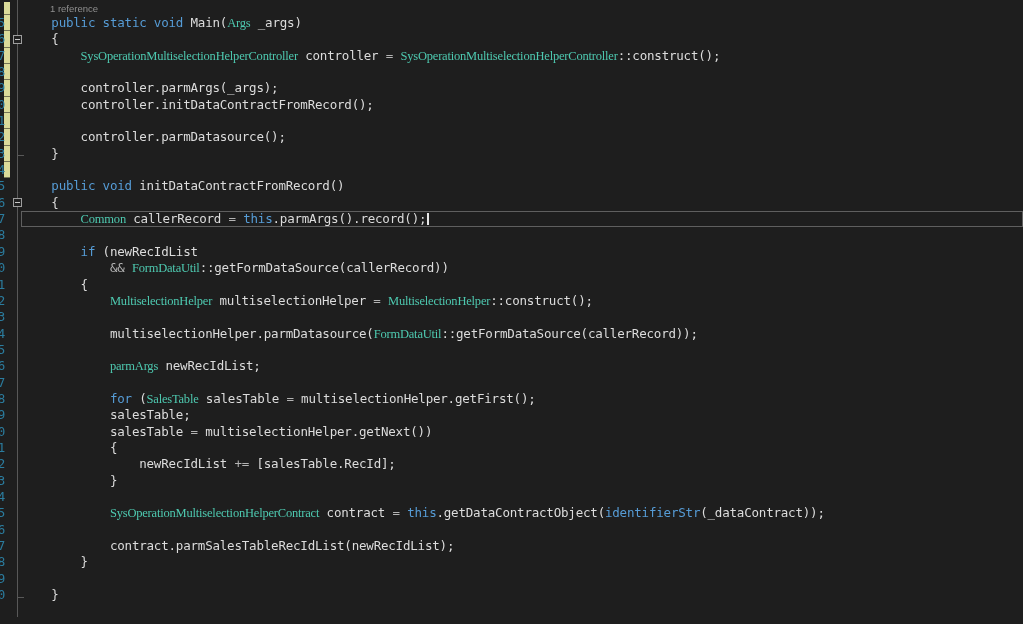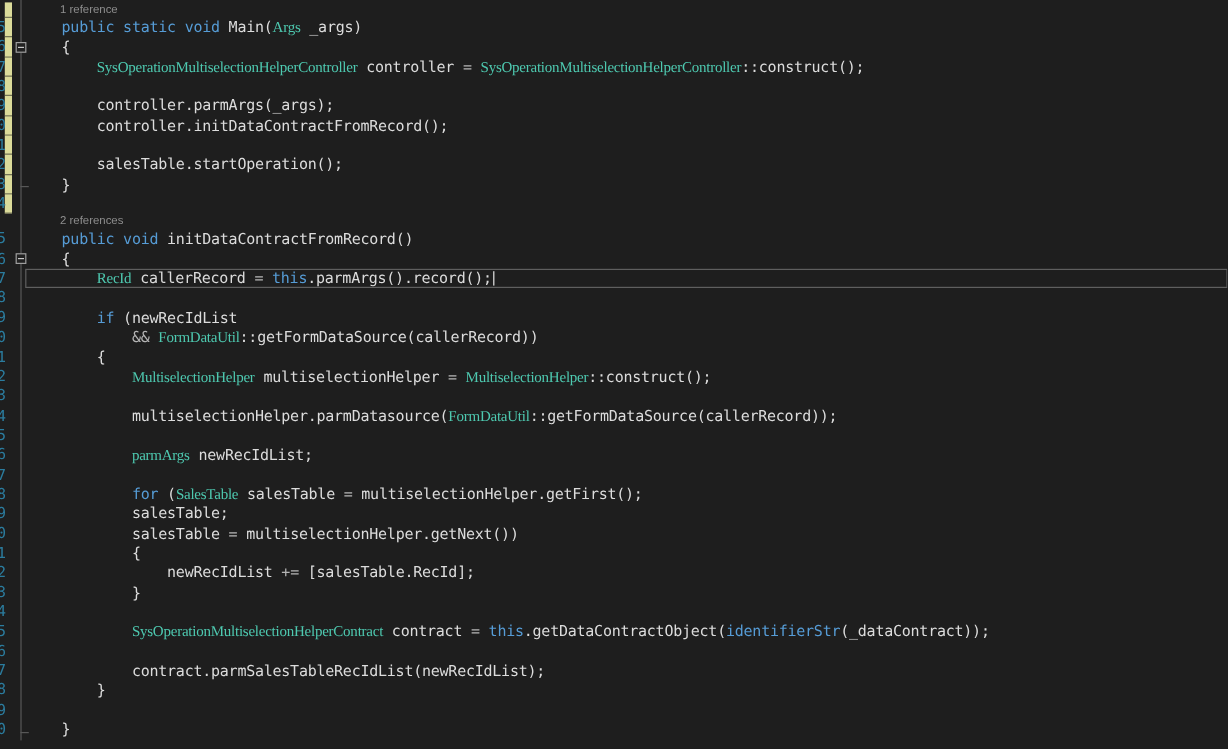--- a/index.html
+++ b/index.html
@@ -75,27 +75,26 @@
   <div id="guide-line"></div>
   <div id="code-area">
       <div class="row lens changed"><span>1 reference</span></div>
       <div class="row code-row changed"><span class="gutter">15</span><span class="codetext"><span class="tk-def">    </span><span class="tk-kw">public static void</span><span class="tk-def"> Main(</span><span class="tk-ty">Args</span><span class="tk-def"> _args)</span></span></div>
       <div class="row code-row changed"><span class="gutter">16</span><span class="codetext"><span class="tk-def">    {</span></span><span class="foldbox"></span></div>
       <div class="row code-row changed"><span class="gutter">17</span><span class="codetext"><span class="tk-def">        </span><span class="tk-ty">SysOperationMultiselectionHelperController</span><span class="tk-def"> controller </span><span class="tk-op">=</span><span class="tk-def"> </span><span class="tk-ty">SysOperationMultiselectionHelperController</span><span class="tk-def">::construct();</span></span></div>
       <div class="row code-row changed"><span class="gutter">18</span><span class="codetext"></span></div>
       <div class="row code-row changed"><span class="gutter">19</span><span class="codetext"><span class="tk-def">        controller.parmArgs(_args);</span></span></div>
       <div class="row code-row changed"><span class="gutter">20</span><span class="codetext"><span class="tk-def">        controller.initDataContractFromRecord();</span></span></div>
       <div class="row code-row changed"><span class="gutter">21</span><span class="codetext"></span></div>
-      <div class="row code-row changed"><span class="gutter">22</span><span class="codetext"><span class="tk-def">        salesTable.startOperation();</span></span></div>
+      <div class="row code-row changed"><span class="gutter">22</span><span class="codetext"><span class="tk-def">        controller.parmDatasource();</span></span></div>
       <div class="row code-row changed"><span class="gutter">23</span><span class="codetext"><span class="tk-def">    }</span></span><span class="tick"></span></div>
       <div class="row code-row changed"><span class="gutter">24</span><span class="codetext"></span></div>
-      <div class="row lens"><span>2 references</span></div>
       <div class="row code-row"><span class="gutter">25</span><span class="codetext"><span class="tk-def">    </span><span class="tk-kw">public void</span><span class="tk-def"> initDataContractFromRecord()</span></span></div>
       <div class="row code-row"><span class="gutter">26</span><span class="codetext"><span class="tk-def">    {</span></span><span class="foldbox"></span></div>
-      <div class="row code-row current"><span class="gutter">27</span><span class="codetext"><span class="tk-def">        </span><span class="tk-ty">RecId</span><span class="tk-def"> callerRecord </span><span class="tk-op">=</span><span class="tk-def"> </span><span class="tk-kw">this</span><span class="tk-def">.parmArgs().record();</span><span class="caret"></span></span></div>
+      <div class="row code-row current"><span class="gutter">27</span><span class="codetext"><span class="tk-def">        </span><span class="tk-ty">Common</span><span class="tk-def"> callerRecord </span><span class="tk-op">=</span><span class="tk-def"> </span><span class="tk-kw">this</span><span class="tk-def">.parmArgs().record();</span><span class="caret"></span></span></div>
       <div class="row code-row"><span class="gutter">28</span><span class="codetext"></span></div>
       <div class="row code-row"><span class="gutter">29</span><span class="codetext"><span class="tk-def">        </span><span class="tk-kw">if</span><span class="tk-def"> (newRecIdList</span></span></div>
       <div class="row code-row"><span class="gutter">30</span><span class="codetext"><span class="tk-def">            </span><span class="tk-op">&amp;&amp;</span><span class="tk-def"> </span><span class="tk-ty">FormDataUtil</span><span class="tk-def">::getFormDataSource(callerRecord))</span></span></div>
       <div class="row code-row"><span class="gutter">31</span><span class="codetext"><span class="tk-def">        {</span></span></div>
       <div class="row code-row"><span class="gutter">32</span><span class="codetext"><span class="tk-def">            </span><span class="tk-ty">MultiselectionHelper</span><span class="tk-def"> multiselectionHelper </span><span class="tk-op">=</span><span class="tk-def"> </span><span class="tk-ty">MultiselectionHelper</span><span class="tk-def">::construct();</span></span></div>
       <div class="row code-row"><span class="gutter">33</span><span class="codetext"></span></div>
       <div class="row code-row"><span class="gutter">34</span><span class="codetext"><span class="tk-def">            multiselectionHelper.parmDatasource(</span><span class="tk-ty">FormDataUtil</span><span class="tk-def">::getFormDataSource(callerRecord));</span></span></div>
       <div class="row code-row"><span class="gutter">35</span><span class="codetext"></span></div>
       <div class="row code-row"><span class="gutter">36</span><span class="codetext"><span class="tk-def">            </span><span class="tk-ty">parmArgs</span><span class="tk-def"> newRecIdList;</span></span></div>
       <div class="row code-row"><span class="gutter">37</span><span class="codetext"></span></div>

